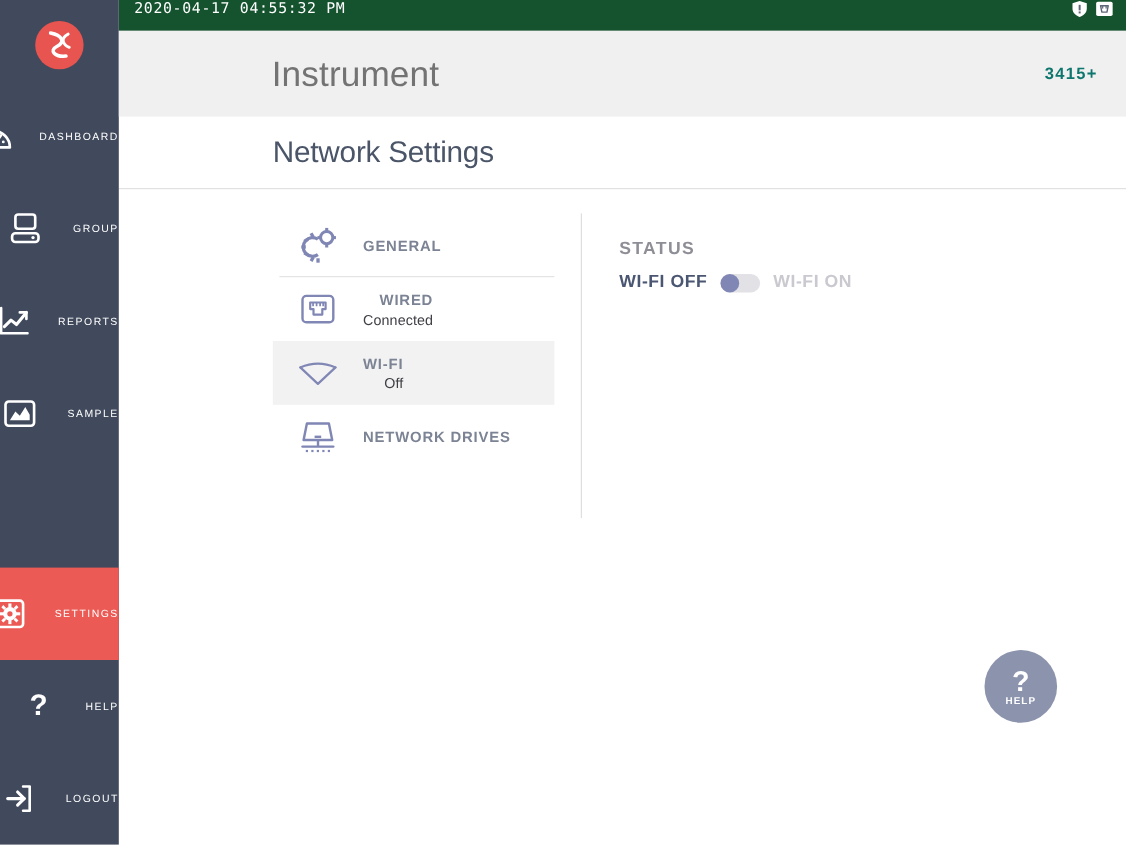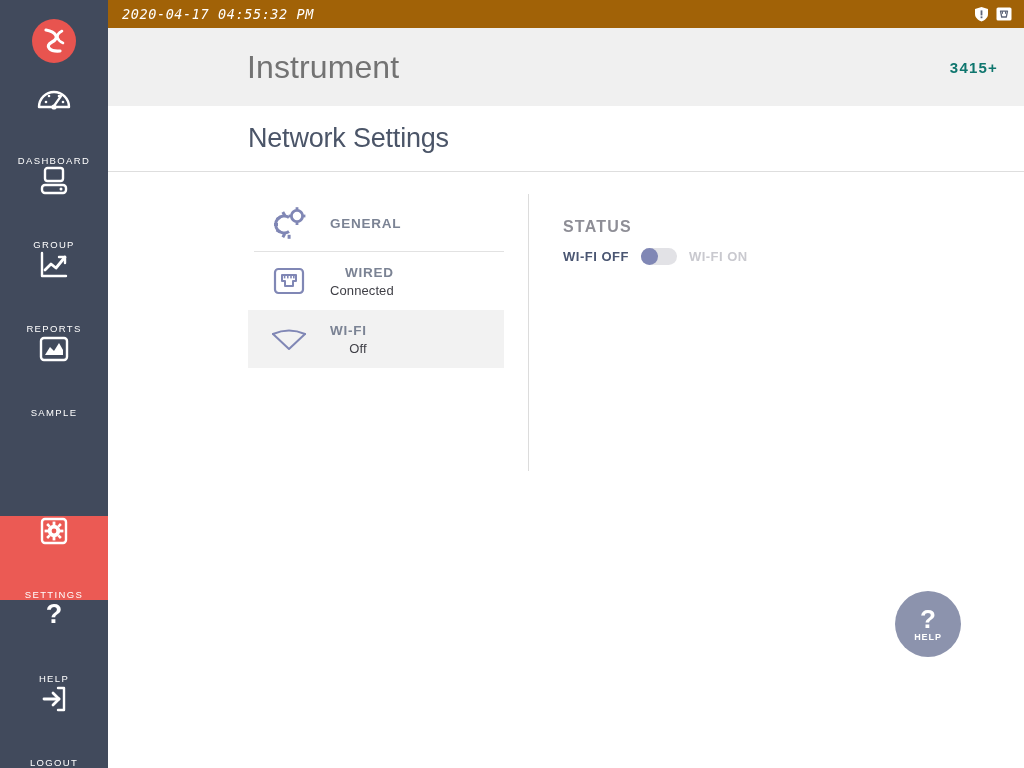--- a/index.html
+++ b/index.html
@@ -35,23 +35,23 @@
     width: 44px; height: 44px;
     border-radius: 50%;
     background: #e8544f;
     display: flex; align-items: center; justify-content: center;
     position: relative;
     overflow: hidden;
   }
   .nav-item {
     height: 84px;
     display: flex;
-    flex-direction: column;
-    align-items: center;
-    justify-content: space-between;
+    flex-direction: row;
+    align-items: center;
+    justify-content: flex-end;
     gap: 25px;
     cursor: pointer;
     user-select: none;
   }
   .nav-item.active { background: #eb5a54; }
   .nav-icon {
     width: 36px; height: 30px;
     display: flex; align-items: center; justify-content: center;
   }
   .nav-label {
@@ -67,26 +67,25 @@
   .right {
     flex: 1 1 auto;
     display: flex;
     flex-direction: column;
     min-width: 0;
   }
 
   
   .statusbar {
     height: 28px;
-    background: #a16207;
-    display: flex;
-    align-items: center;
+    background: #14532d;
+    display: flex;
+    align-items: flex-start;
     padding: 0 12px 0 14px;
     flex: 0 0 28px;
-    font-style: italic;
   }
   .clock {
     font-family: "DejaVu Sans Mono", "Liberation Mono", monospace;
     font-size: 13.5px;
     color: #ffffff;
     letter-spacing: 0.6px;
   }
   .status-icons {
     margin-left: auto;
     display: flex;
@@ -211,21 +210,21 @@
     letter-spacing: 1.2px;
     margin-bottom: 12px;
     margin-top: 12px;
   }
   .toggle-row {
     display: flex;
     align-items: center;
     gap: 12px;
   }
   .toggle-text {
-    font-size: 13px;
+    font-size: 16px;
     font-weight: bold;
     letter-spacing: 0.5px;
     text-align: center;
   }
   .toggle-text.on-state { color: #4a5672; }
   .toggle-text.off-state { color: #c9c9cf; }
   .switch {
     width: 36px; height: 17px;
     border-radius: 9px;
     background: #e2e2e6;
@@ -466,20 +465,40 @@
               <path d="M3 10 L19 25 L35 10" fill="none" stroke="#8087b5" stroke-width="2.0" stroke-linejoin="round" stroke-linecap="round"></path>
               <path d="M3 10 Q19 3, 35 10" fill="none" stroke="#8087b5" stroke-width="2.0" stroke-linecap="round"></path>
             </svg>
           </span>
           <span class="si-text">
             <span class="si-label">WI-FI</span>
             <span class="si-sub">Off</span>
           </span>
         </div>
 
+        <div class="settings-item">
+          <span class="si-icon">
+            <svg width="36" height="32" viewBox="0 0 36 32">
+              <path d="M8 4 L28 4 L31 19 L5 19 Z" fill="none" stroke="#8087b5" stroke-width="2.2" stroke-linejoin="round"></path>
+              <rect x="15" y="15" width="6" height="2.2" fill="#8087b5"></rect>
+              <rect x="17" y="19" width="2.2" height="6" fill="#8087b5"></rect>
+              <path d="M4 25 L32 25" stroke="#8087b5" stroke-width="2.2" stroke-linecap="round"></path>
+              <g fill="#8087b5">
+                <rect x="7" y="28" width="2" height="2"></rect>
+                <rect x="12" y="28" width="2" height="2"></rect>
+                <rect x="17" y="28" width="2" height="2"></rect>
+                <rect x="22" y="28" width="2" height="2"></rect>
+                <rect x="27" y="28" width="2" height="2"></rect>
+              </g>
+            </svg>
+          </span>
+          <span class="si-text">
+            <span class="si-label">NETWORK DRIVES</span>
+          </span>
+        </div>
 
       </div>
 
       <div class="vdivider"></div>
 
       <div class="detail">
         <div class="detail-label">STATUS</div>
         <div class="toggle-row">
           <span class="toggle-text on-state">WI-FI OFF</span>
           <span class="switch">

